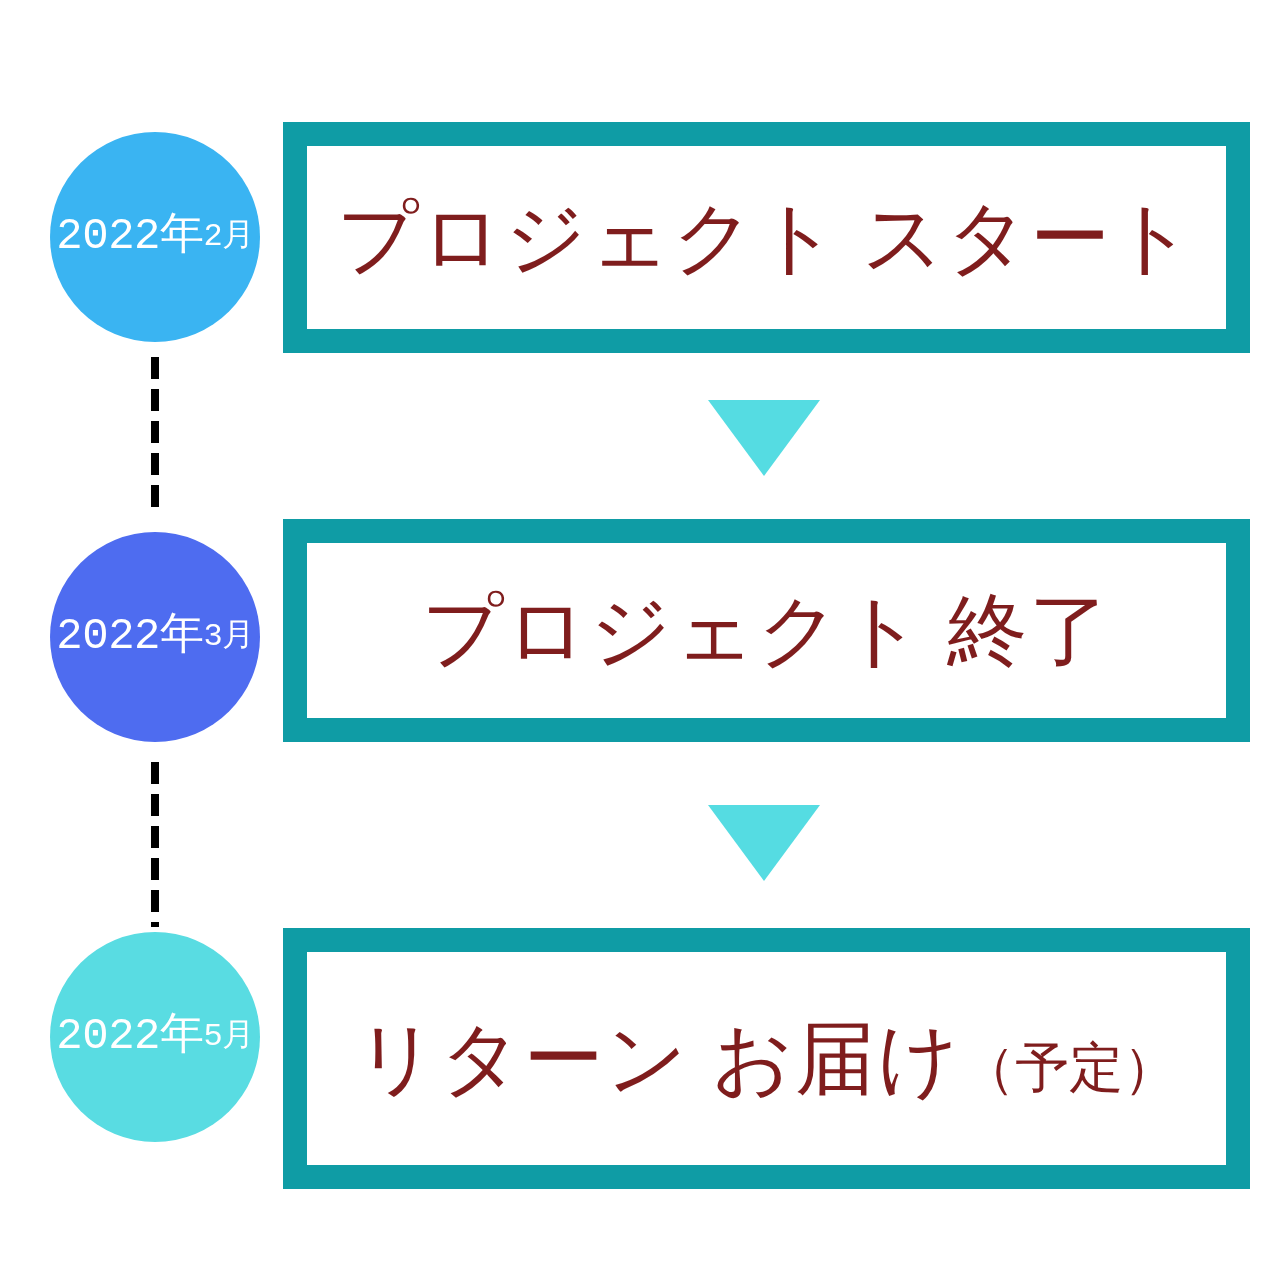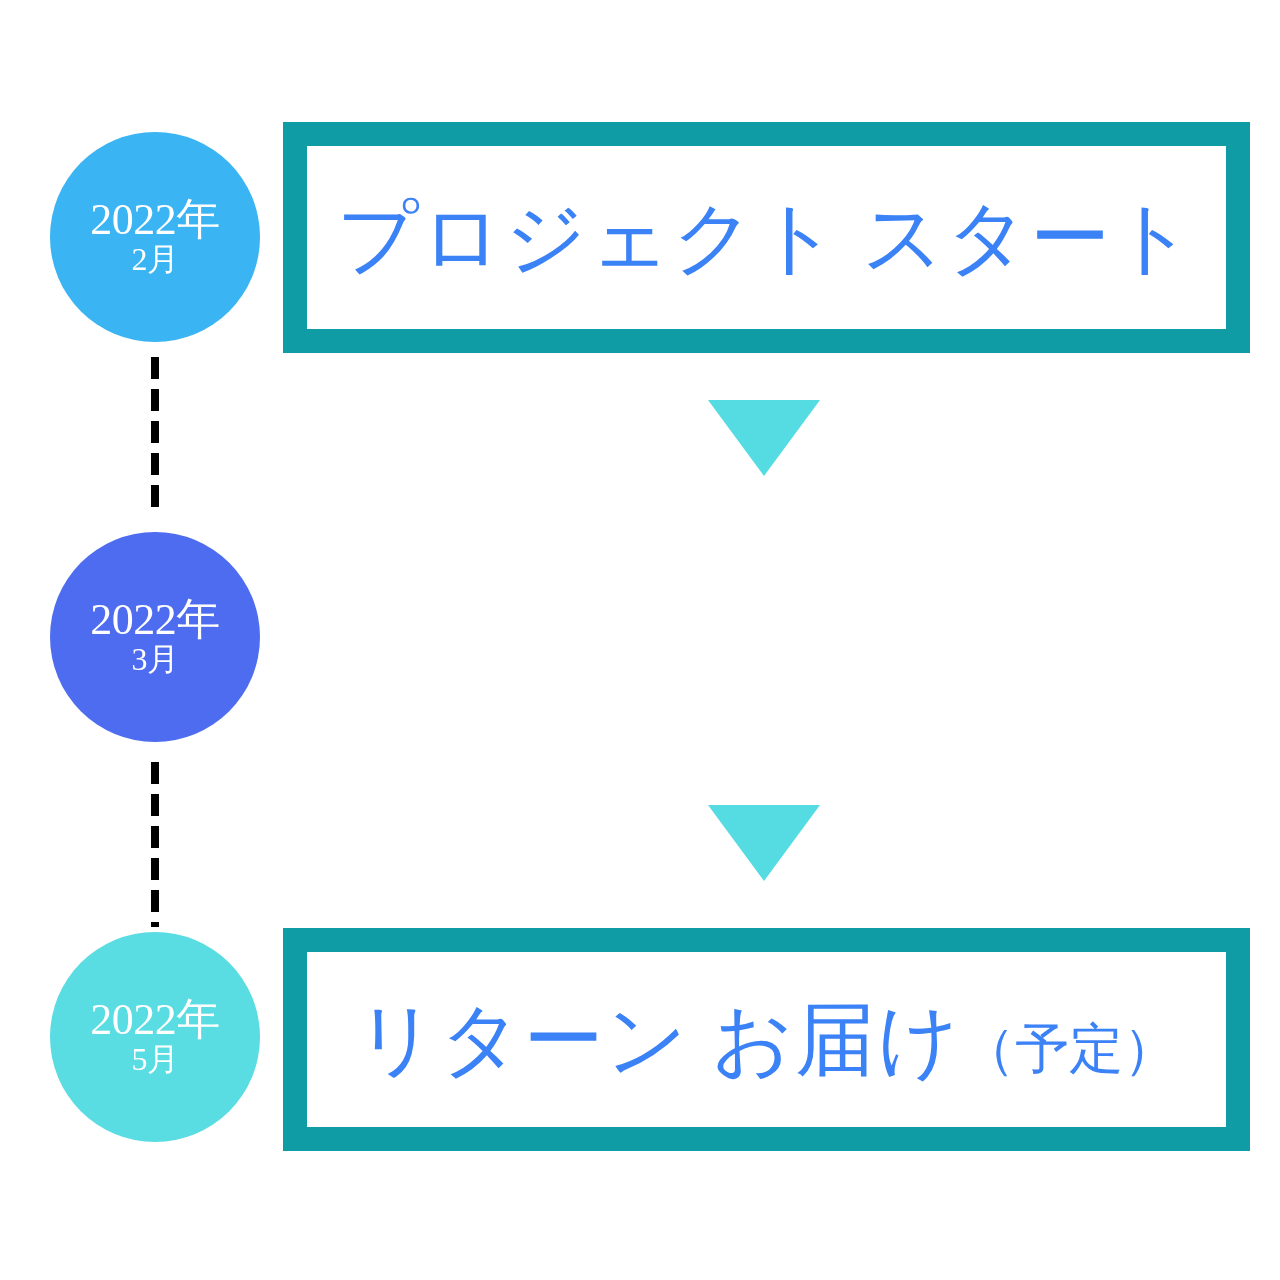--- a/index.html
+++ b/index.html
@@ -29,25 +29,25 @@
     height: 1280px;
   }
 
   .milestone-circle {
     position: absolute;
     left: 50px;
     width: 210px;
     height: 210px;
     border-radius: 50%;
     display: flex;
-    flex-direction: column;
+    flex-direction: row;
     align-items: center;
     justify-content: center;
     color: #ffffff;
-    font-family: Liberation Serif, serif;
+    font-family: Liberation Mono, monospace;
     line-height: 1.04;
     text-align: center;
     box-sizing: border-box;
   }
   .milestone-circle .year {
     font-size: 44px;
     letter-spacing: -0.5px;
     white-space: nowrap;
   }
   .milestone-circle .month {
@@ -84,26 +84,26 @@
     width: 967px;
     box-sizing: border-box;
     border: 24px solid #0f9ca5;
     background: #ffffff;
     display: flex;
     align-items: center;
     justify-content: center;
   }
   #step-box-1 { top: 122px;  height: 231px; }
   #step-box-2 { top: 519px;  height: 223px; }
-  #step-box-3 { top: 928px;  height: 223px; }
+  #step-box-3 { top: 928px;  height: 261px; }
 
   .step-label {
     font-family: "Liberation Serif", serif;
     font-size: 80px;
-    color: #3b82f6;
+    color: #7f1d1d;
     white-space: nowrap;
     line-height: 1;
     letter-spacing: 2px;
   }
   .step-label .note {
     font-size: 54px;
     letter-spacing: 0;
   }
 
   
@@ -147,20 +147,25 @@
   </div>
 
   <div class="step-box" id="step-box-1" style="border-color: rgb(15, 156, 165);">
     <div class="step-label">
       <span>プロジェクト スタート</span><span class="note"></span>
     </div>
   </div>
 
   <div class="flow-arrow" id="arrow-1" style="border-top-color: rgb(85, 220, 226);"></div>
 
+  <div class="step-box" id="step-box-2" style="border-color: rgb(15, 156, 165);">
+    <div class="step-label">
+      <span>プロジェクト 終了</span><span class="note"></span>
+    </div>
+  </div>
 
   <div class="flow-arrow" id="arrow-2" style="border-top-color: rgb(85, 220, 226);"></div>
 
   <div class="step-box" id="step-box-3" style="border-color: rgb(15, 156, 165);">
     <div class="step-label">
       <span>リターン お届け</span><span class="note">（予定）</span>
     </div>
   </div>
 
 </div>

